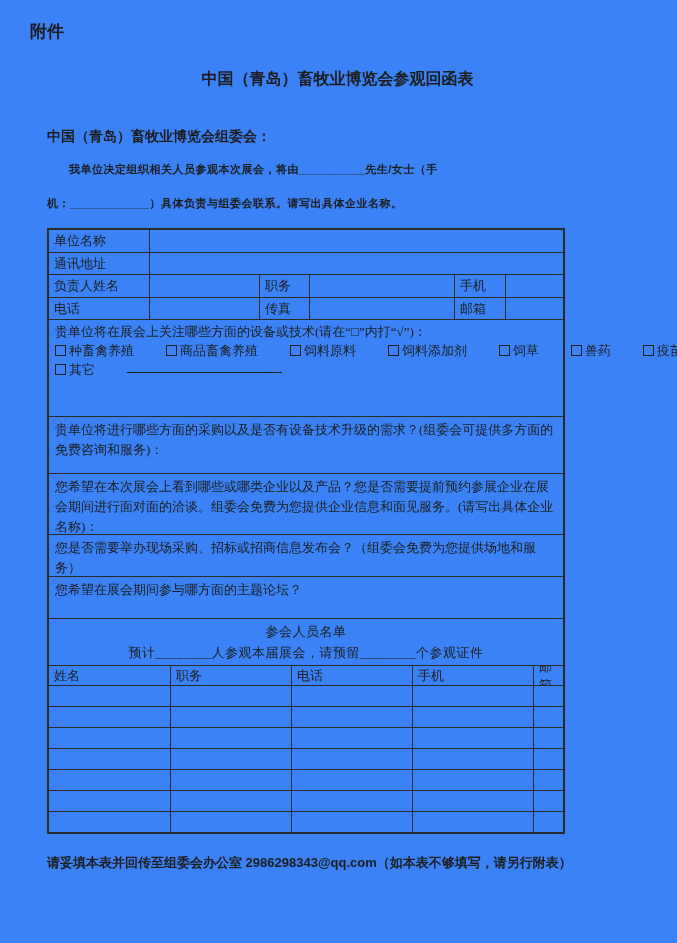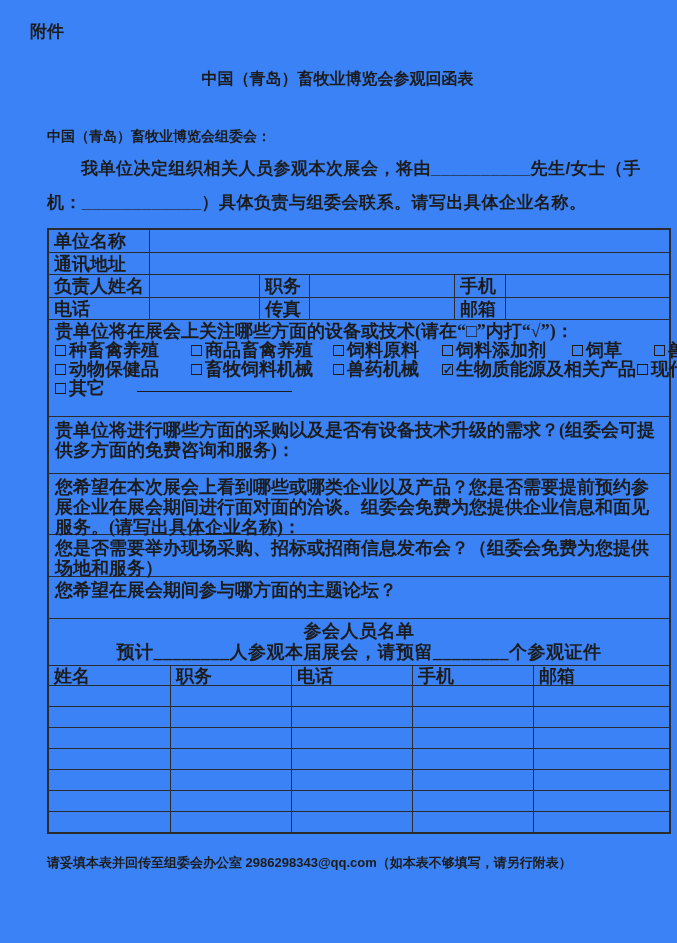--- a/index.html
+++ b/index.html
@@ -3,25 +3,25 @@
 <meta charset="utf-8">
 <style>
   * { margin:0; padding:0; box-sizing:border-box; }
   html,body { background:#ffffff; }
   body { font-family:"Liberation Serif","DejaVu Serif",serif; color:#1c1c1c; }
   .doc { width:677px; height:943px; background:#3b82f6; padding:20px 32px 0 30px; overflow:hidden; }
 
   .attachment { font-family:"Liberation Sans","DejaVu Sans",sans-serif; font-weight:bold; font-size:17px; }
   .title { font-family:"Liberation Sans","DejaVu Sans",sans-serif; font-weight:bold; font-size:16px; text-align:center; margin-top:26px; }
   .salutation { font-family:"Liberation Sans","DejaVu Sans",sans-serif; font-weight:bold; font-size:14px; margin:38px 0 0 17px; }
-  .intro { font-family:"Liberation Sans","DejaVu Sans",sans-serif; font-weight:bold; font-size:17px; margin:6px 0 0 17px; }
+  .intro { font-family:"Liberation Sans","DejaVu Sans",sans-serif; font-weight:bold; font-size:11px; margin:6px 0 0 17px; }
   .intro-line { line-height:34px; letter-spacing:0.5px; }
   .indent { text-indent:2em; }
 
-  .ftable { width:624px; margin:8px 0 0 17px; border:2px solid #2b2b2b; font-size:18px;font-weight:bold; }
+  .ftable { width:518px; margin:8px 0 0 17px; border:2px solid #2b2b2b; font-size:13px; }
   .trow { display:flex; border-top:1px solid #2b2b2b; }
   .ftable > .trow:first-child { border-top:none; }
   .cell { border-left:1px solid #2b2b2b; display:flex; align-items:center; padding:0 5px; overflow:hidden; }
   .trow .cell:first-child { border-left:none; }
   .h22 { height:22px; } .h23 { height:23px; } .h20 { height:20px; } .h21 { height:21px; }
   .c100 { width:100px; } .c110 { width:110px; } .c50 { width:50px; } .c145 { width:145px; } .c51 { width:51px; }
   .c121 { width:121px; }
   .flex1 { flex:1; }
 
   .focus-row { display:block; height:97px; padding:2px 6px; line-height:19px; }
@@ -114,42 +114,20 @@
         <span class="cbx cw6">
             <span class="box"></span>
             <span>兽药</span>
           </span>
         <span class="cbx">
             <span class="box"></span>
             <span>疫苗</span>
           </span>
       </div>
 
-      <div class="cbx-line">
-        <span class="cbx cw1">
-            <span class="box"></span>
-            <span>动物保健品</span>
-          </span>
-        <span class="cbx cw2">
-            <span class="box"></span>
-            <span>畜牧饲料机械</span>
-          </span>
-        <span class="cbx cw3">
-            <span class="box"></span>
-            <span>兽药机械</span>
-          </span>
-        <span class="cbx cw4b checked">
-            <span class="box"></span>
-            <span>生物质能源及相关产品</span>
-          </span>
-        <span class="cbx">
-            <span class="box"></span>
-            <span>现代化畜禽场设计</span>
-          </span>
-      </div>
 
 
       <div class="cbx-line">
         <span class="cbx">
             <span class="box"></span>
             <span>其它</span>
           </span>
         <span class="uline"></span>
       </div>
     </div>

